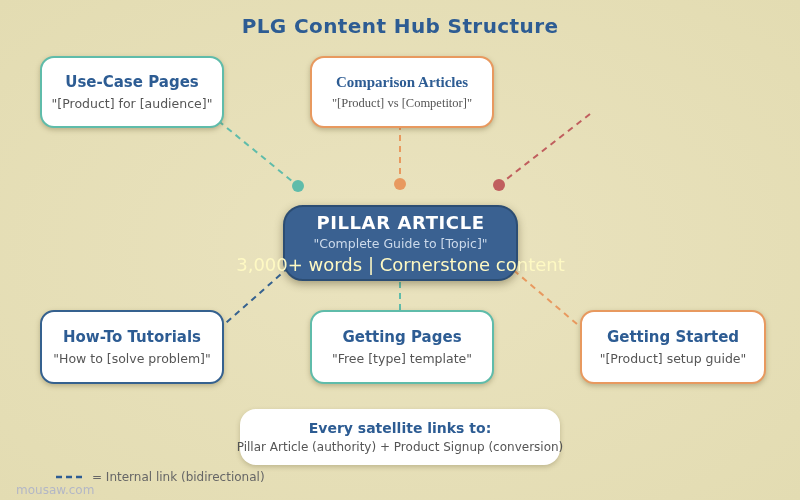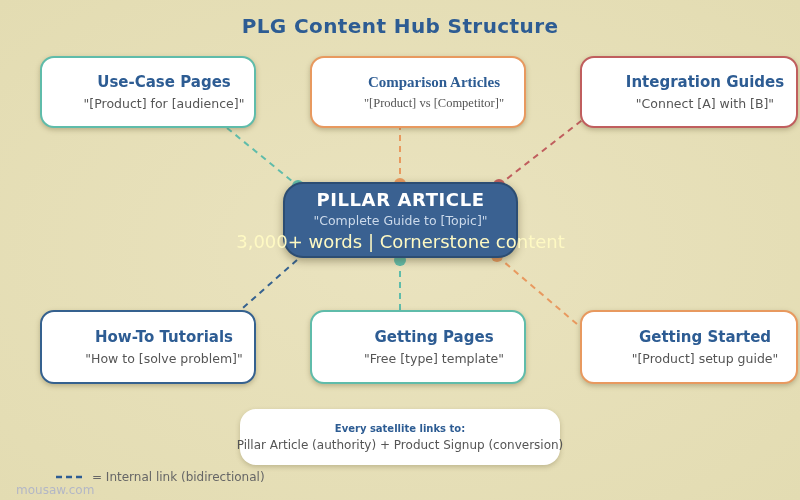--- a/index.html
+++ b/index.html
@@ -25,21 +25,20 @@
   .box {
     position: absolute; z-index: 2;
     background: #ffffff;
     border: 2px solid #999;
     border-radius: 14px;
     box-shadow: 0 2px 5px rgba(100,90,50,0.35);
     display: flex; flex-direction: column;
     align-items: center; justify-content: center;
     gap: 5px;
     text-align: center;
-    padding-left: 32px;
   }
   .box-title { font-size: 15px; font-weight: bold; color: #2d5c93; white-space: nowrap; }
   .box-sub { font-size: 12.5px; color: #555555; white-space: nowrap; }
   .center-node {
     position: absolute; z-index: 2;
     left: 283px; top: 182px; width: 235px; height: 76px;
     background: #3a6191;
     border: 2.5px solid #2c4d73;
     border-radius: 20px;
     box-shadow: 0 3px 8px rgba(80,70,40,0.45);
@@ -54,21 +53,21 @@
   .banner {
     position: absolute; z-index: 2;
     left: 240px; top: 409px; width: 320px; height: 56px;
     background: #ffffff;
     border-radius: 16px;
     box-shadow: 0 2px 5px rgba(100,90,50,0.3);
     display: flex; flex-direction: column;
     align-items: center; justify-content: center;
     gap: 4px; text-align: center;
   }
-  .banner-title { font-size: 10px; font-weight: bold; color: #2d5c93; white-space: nowrap; }
+  .banner-title { font-size: 14px; font-weight: bold; color: #2d5c93; white-space: nowrap; }
   .banner-sub { font-size: 12px; color: #555555; white-space: nowrap; }
   .legend {
     position: absolute; z-index: 2;
     left: 56px; top: 470px;
     display: flex; align-items: center; gap: 8px;
   }
   .legend-label { font-size: 12px; color: #666666; white-space: nowrap; }
   .watermark {
     position: absolute; z-index: 2;
     left: 16px; top: 483px; width: 100%;
@@ -99,26 +98,22 @@
   <div class="box" style="left: 40px; top: 56px; width: 180px; height: 68px; border-color: rgb(95, 188, 170);">
     <div class="box-title">Use-Case Pages</div>
     <div class="box-sub">"[Product] for [audience]"</div>
   </div>
 
   <div class="box" style="left: 310px; top: 56px; width: 180px; height: 68px; border-color: rgb(232, 153, 95); font-family: Liberation Serif, serif;">
     <div class="box-title">Comparison Articles</div>
     <div class="box-sub">"[Product] vs [Competitor]"</div>
   </div>
 
-  <div class="box" style="left: 580px; top: 56px; width: 182px; height: 68px; border-color: rgb(192, 94, 94);">
-    <div class="box-title">Integration Guides</div>
-    <div class="box-sub">"Connect [A] with [B]"</div>
-  </div>
 
-  <div class="center-node" style="background-color: rgb(58, 97, 145);">
+  <div class="center-node" style="background-color: rgb(58, 97, 145); margin-top: 23px;">
     <div class="center-title">PILLAR ARTICLE</div>
     <div class="center-sub">"Complete Guide to [Topic]"</div>
     <div class="center-meta">3,000+ words | Cornerstone content</div>
   </div>
 
   <div class="box" style="left: 40px; top: 310px; width: 180px; height: 70px; border-color: rgb(53, 97, 143);">
     <div class="box-title">How-To Tutorials</div>
     <div class="box-sub">"How to [solve problem]"</div>
   </div>
 

